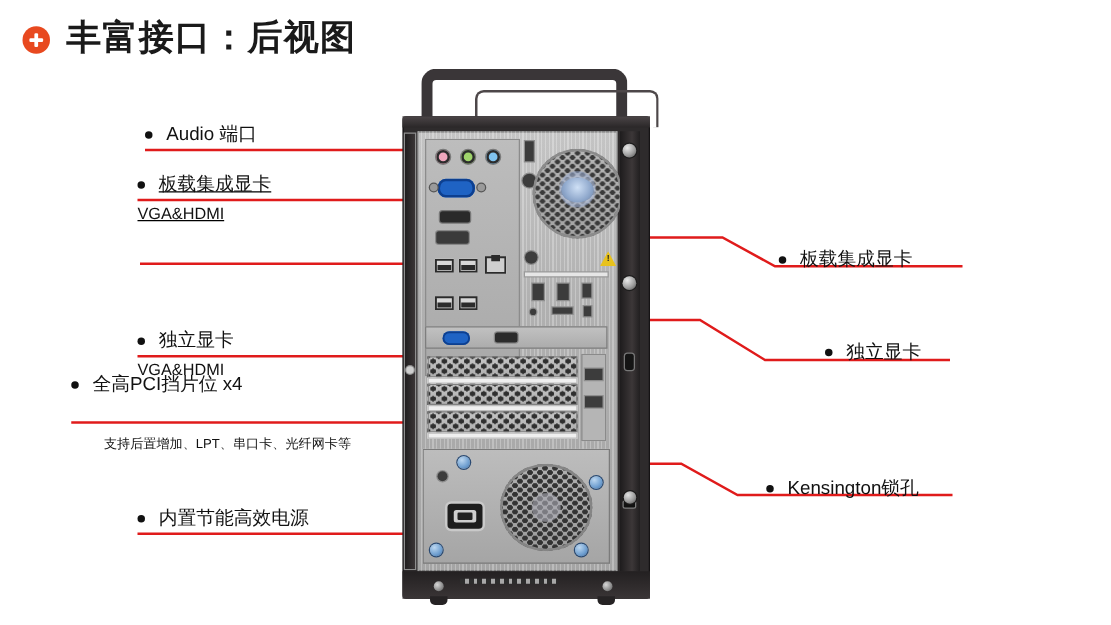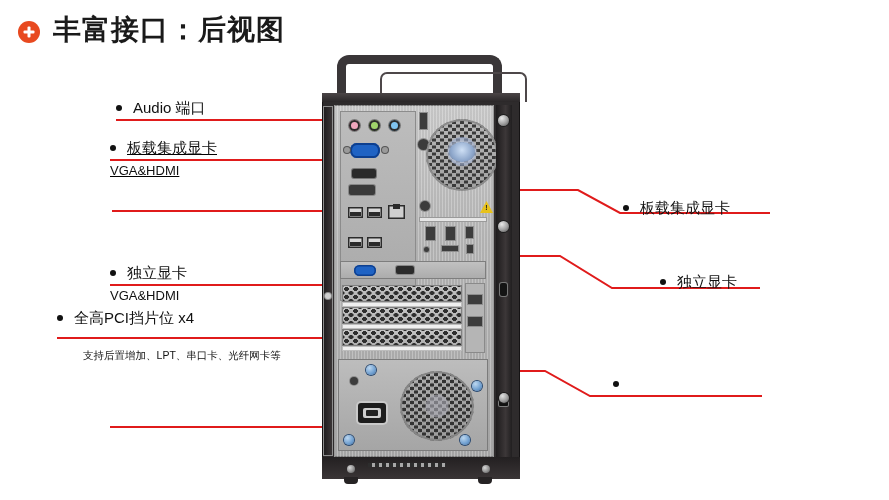--- a/index.html
+++ b/index.html
@@ -210,48 +210,55 @@
   </div>
 
   <div class="callout" style="left:110px; top:263px;">
     <div class="co-main">
       <span class="co-bullet"></span>
       <span>独立显卡</span>
     </div>
     <div class="co-sub">VGA&amp;HDMI</div>
   </div>
 
-  <div class="callout" style="left:57px; top:308px;">
+  <div class="callout" style="left:57px; top:298px;">
     <div class="co-main">
       <span class="co-bullet"></span>
       <span>全高PCI挡片位 x4</span>
     </div>
   </div>
   <div class="callout co-tiny c" style="left:57px; top:348px; width:250px;">
     <div>支持后置增加、LPT、串口卡、光纤网卡等</div>
   </div>
 
+  <div class="callout" style="left:110px; top:405px;">
+    <div class="co-main">
+      <span class="co-bullet"></span>
+      <span>内置节能高效电源</span>
+    </div>
+  </div>
 
   <div class="callout" style="left:623px; top:198px;">
     <div class="co-main">
       <span class="co-bullet"></span>
       <span>板载集成显卡</span>
     </div>
   </div>
 
   <div class="callout" style="left:660px; top:272px;">
     <div class="co-main">
       <span class="co-bullet"></span>
       <span>独立显卡</span>
     </div>
   </div>
 
   <div class="callout" style="left:613px; top:381px;">
     <div class="co-main">
       <span class="co-bullet"></span>
+      <span>Kensington锁孔</span>
     </div>
   </div>
 
   <div class="tower">
 
     <div class="handle">
       <div class="handle-in"></div>
     </div>
 
     <div class="case">

